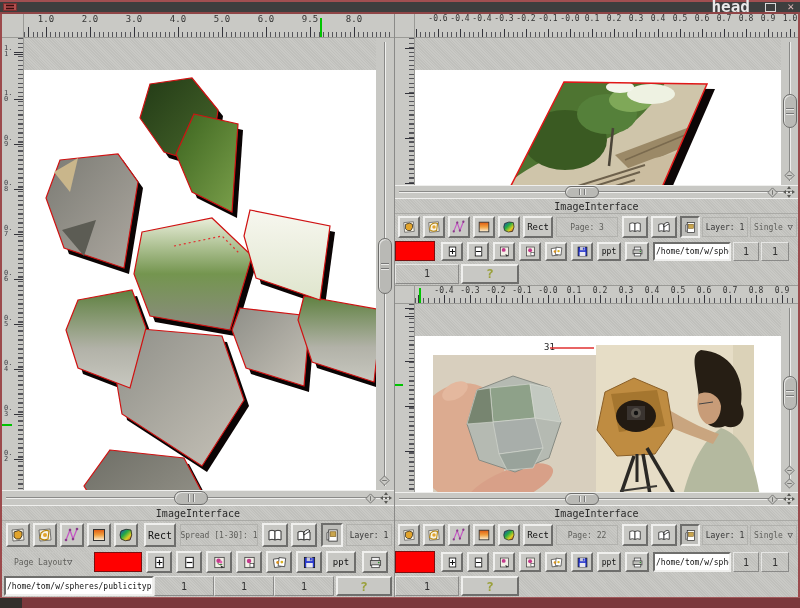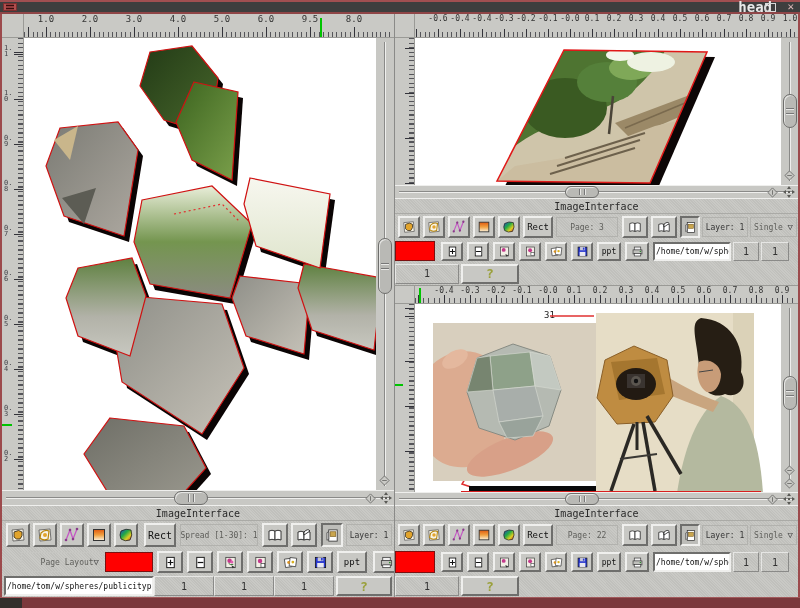--- a/index.html
+++ b/index.html
@@ -4,21 +4,21 @@
 <style>
   html,body{margin:0;padding:0;background:#666;}
   *{box-sizing:border-box;}
   .window{position:relative;width:800px;height:608px;background:#c8c8c4;overflow:hidden;
     font-family:"DejaVu Sans Mono","Liberation Mono",monospace;color:#222;}
   
   .titlebar{position:absolute;left:0;top:0;width:800px;height:14px;background:#3e3e3e;
     border-top:2px solid #a14f51;border-bottom:2px solid #8f4547;}
   .tb-menu{position:absolute;left:3px;top:1px;width:14px;height:8px;background:#b24d4d;border:1px solid #7d2f2f;display:flex;align-items:center;justify-content:center;}
   .tb-menu svg{display:block;}
-  .tb-title{position:absolute;right:28px;top:-1px;font-size:14px;font-weight:bold;color:#e9e9e9;line-height:12px;}
+  .tb-title{position:absolute;right:50px;top:-1px;font-size:16px;font-weight:bold;color:#e9e9e9;line-height:12px;}
   .tb-max{position:absolute;right:24px;top:1px;width:11px;height:9px;border:1px solid #d8d8d8;}
   .tb-close{position:absolute;right:6px;top:-2px;font-size:11px;font-weight:bold;color:#ddb9b9;line-height:13px;}
   .borderL{position:absolute;left:0;top:14px;width:2px;height:583px;background:#9c4a4c;}
   .borderR{position:absolute;right:0;top:14px;width:2px;height:583px;background:#9c4a4c;}
   .bottombar{position:absolute;left:0;top:597px;width:800px;height:11px;background:#7b383c;border-top:1px solid #a15a5c;}
   .bb-corner{position:absolute;left:0;top:0;width:22px;height:11px;background:#332f2c;}
   .main{position:absolute;left:2px;top:14px;width:796px;height:583px;background:#c6c6c2;
     background-image:repeating-linear-gradient(45deg,rgba(255,255,255,.05) 0 1px,rgba(0,0,0,.03) 1px 2px);}
   
   .pane{position:absolute;display:flex;flex-direction:column;overflow:hidden;}
@@ -38,21 +38,21 @@
   .hmaj.sp26{background-image:repeating-linear-gradient(to right,#33333a 0 1px,transparent 1px 26px);}
   .hmin.sp52{background-image:repeating-linear-gradient(to right,#55555a 0 1px,transparent 1px 5.2px);}
   .mid{display:flex;flex:1 1 auto;min-height:0;}
   .vruler{position:relative;flex:none;background:#c9c9c5;border-right:1px solid #9a9a96;}
   .vmin{position:absolute;top:0;bottom:0;right:0;width:5px;background-image:repeating-linear-gradient(to bottom,#55555a 0 1px,transparent 1px 4.5px);}
   .vmaj{position:absolute;top:0;bottom:0;right:0;width:9px;background-image:repeating-linear-gradient(to bottom,#33333a 0 1px,transparent 1px 45px);}
   .vlab{position:absolute;left:2px;width:7px;font-size:7px;line-height:6px;color:#44444a;word-break:break-all;}
   .gmark-h{position:absolute;width:2px;background:#00c400;}
   .gmark-v{position:absolute;height:2px;background:#00c400;left:0;}
   
-  .canvas{position:relative;flex:1 1 auto;background:#fff;overflow:hidden;}
+  .canvas{position:relative;flex:1 1 auto;background:#fff;overflow:hidden;margin-top:32px;}
   .canvas svg{display:block;}
   .vsb{position:relative;flex:none;background:#c8c8c4;}
   .vsb .line{position:absolute;top:4px;bottom:4px;left:50%;margin-left:-1px;width:2px;border-left:1px solid #8a8a88;border-right:1px solid #efefed;}
   .hsb{position:relative;flex:none;background:#c8c8c4;border-top:1px solid #efefed;}
   .hsb .line{position:absolute;left:4px;right:4px;top:50%;margin-top:-1px;height:2px;border-top:1px solid #8a8a88;border-bottom:1px solid #efefed;}
   .thumb-h{position:absolute;top:50%;margin-top:-7px;width:34px;height:14px;border-radius:7px;background:#b9b9b5;border:1px solid #6e6e6c;box-shadow:inset 1px 1px 0 #e6e6e4;}
   .thumb-h .rg{position:absolute;top:2px;bottom:2px;width:2px;border-left:1px solid #777;border-right:1px solid #e8e8e6;}
   .thumb-v{position:absolute;left:50%;margin-left:-7px;height:34px;width:14px;border-radius:7px;background:#b9b9b5;border:1px solid #6e6e6c;box-shadow:inset 1px 1px 0 #e6e6e4;}
   .thumb-v .rg{position:absolute;left:2px;right:2px;height:2px;border-top:1px solid #777;border-bottom:1px solid #e8e8e6;}
   .dia{position:absolute;width:11px;height:11px;}
@@ -300,21 +300,21 @@
               <rect x="4" y="2" width="9" height="12" fill="#fff" stroke="#333" stroke-width="0.9"></rect>
               <rect x="5.5" y="4" width="6" height="5" fill="#caa64e" stroke="#7a5a1a" stroke-width="0.7"></rect>
               <path d="M2 5 L4 4 L4 12 L2 13 Z" fill="#ddd" stroke="#333" stroke-width="0.7"></path>
             </svg>
           </div>
         <div class="flat" style="margin-left:3px;width:46px;height:22px;color:#333">
             <span>Layer: 1</span>
           </div>
       </div>
       <div class="trow" style="height:26px">
-        <div class="flat" style="margin-left:19px;width:82px;height:20px;justify-content:flex-end;padding:0 3px;border-color:#c6c6c2">
+        <div class="flat" style="margin-left:8px;width:82px;height:20px;justify-content:flex-start;padding:0 3px;border-color:#c6c6c2">
           <span>Page Layout</span>
           <span class="ddarrow">▽</span>
         </div>
         <div class="swatch" style="margin-left:2px;width:48px;height:20px"></div>
         <div class="btn" style="margin-left:4px;width:26px;height:22px">
             <svg class="ic" width="15" height="15" viewBox="0 0 16 16">
               <rect x="4" y="2.5" width="8" height="11" fill="#fff" stroke="#111"></rect>
               <path d="M8 5 V11 M5 8 H11" stroke="#111" stroke-width="1.3"></path>
             </svg>
           </div>

